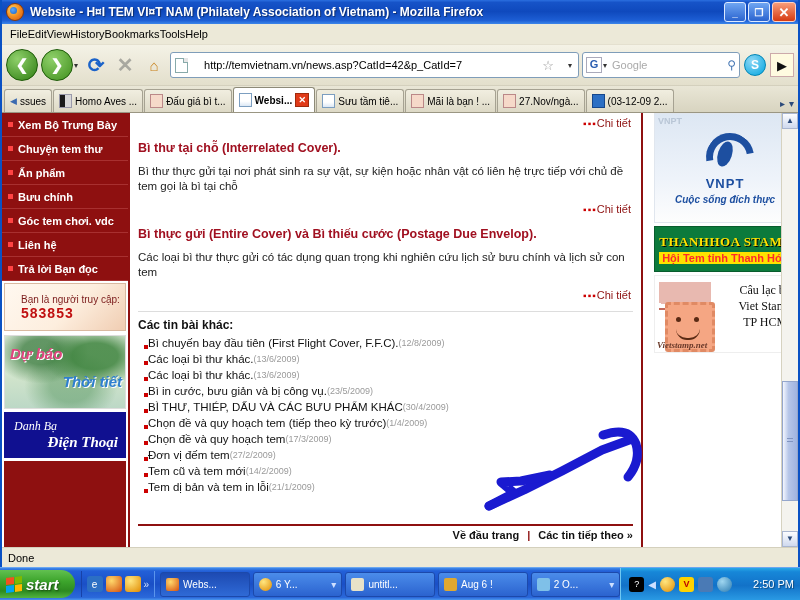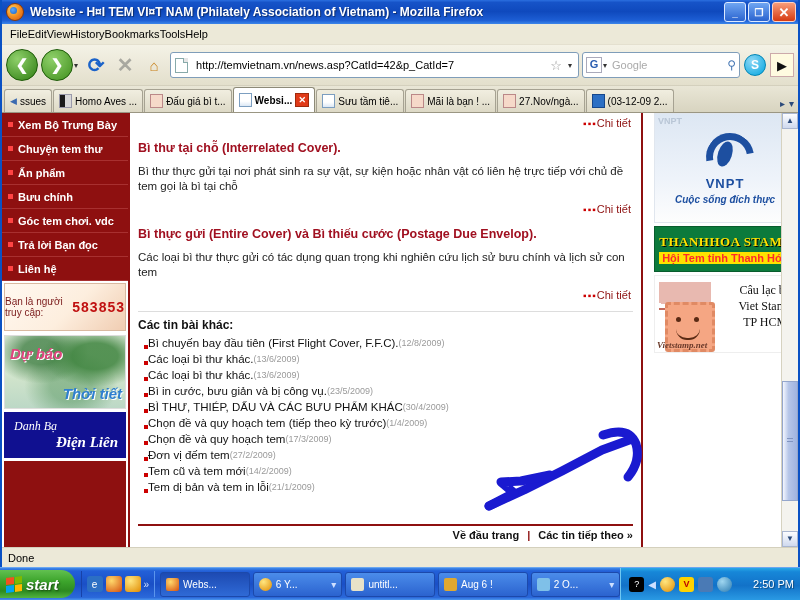--- a/index.html
+++ b/index.html
@@ -34,21 +34,21 @@
           padding:0 4px;gap:3px;border-bottom:1px solid #d4d0bd;}
   .navbtn{width:30px;height:30px;border-radius:50%;display:flex;align-items:center;justify-content:center;
           color:#fff;font-size:15px;font-weight:bold;}
   .back{background:radial-gradient(circle at 35% 30%,#8fd06a,#2e7d12);border:1px solid #1d5c08;}
   .fwd{background:radial-gradient(circle at 35% 30%,#8fd06a,#3f8f1c);border:1px solid #1d5c08;}
   .drop-caret{font-size:8px;color:#333;margin-left:-2px;margin-right:2px;}
   .reload{color:#1b63c9;font-size:20px;font-weight:bold;width:26px;text-align:center;}
   .stopx{color:#a8a8a0;font-size:20px;font-weight:bold;width:26px;text-align:center;}
   .home{width:26px;text-align:center;font-size:15px;color:#c8801a;}
   .urlbox{flex:1;height:24px;background:#fff;border:1px solid #7f9db9;border-radius:3px;display:flex;
-          align-items:center;padding:0 4px;gap:8px;min-width:0;}
+          align-items:center;padding:0 4px;gap:16px;min-width:0;}
   .pageicon{width:11px;height:13px;background:#fff;border:1px solid #8aa;position:relative;flex:0 0 auto;}
   .pageicon:after{content:"";position:absolute;right:-1px;top:-1px;width:4px;height:4px;background:#e6e6e6;
                   border-left:1px solid #8aa;border-bottom:1px solid #8aa;}
   .urltext{font-size:11px;color:#000;white-space:nowrap;overflow:hidden;flex:1;}
   .star{color:#999;font-size:13px;}
   .searchbox{width:150px;height:24px;background:#fff;border:1px solid #7f9db9;border-radius:3px;display:flex;
              align-items:center;padding:0 3px;gap:3px;flex:0 0 auto;}
   .gicon{width:14px;height:14px;border:1px solid #aab;background:#fff;color:#2a5db0;font-weight:bold;
          font-size:11px;line-height:13px;text-align:center;}
   .searchph{font-size:11px;color:#aaa;flex:1;}
@@ -90,33 +90,33 @@
   
   .lsb{width:126px;flex:0 0 auto;background:#fff;}
   .navlist{background:#8e1010;padding:0;}
   .navitem{display:flex;align-items:center;gap:5px;height:24px;padding-left:6px;
            border-bottom:1px solid #a83030;box-sizing:border-box;}
   .bullet{width:5px;height:5px;background:#ff4444;flex:0 0 auto;}
   .navitem span.lbl{color:#fff;font-size:11px;font-weight:bold;white-space:nowrap;}
 
   .counter{height:46px;margin:2px 2px 0 2px;border:1px solid #d9b9a0;
            background:linear-gradient(135deg,#fff8f0 0%,#fdeede 55%,#f0cdb2 100%);
-           display:flex;flex-direction:row;align-items:center;justify-content:center;}
+           display:flex;flex-direction:column;justify-content:center;padding-left:16px;}
   .counter .c1{font-size:10px;color:#7a1a1a;}
   .counter .c2{font-size:14px;font-weight:bold;color:#c01010;letter-spacing:1px;}
 
   .ad-weather{height:72px;margin:4px 2px 0 2px;border:1px solid #ddd;position:relative;overflow:hidden;
       background:linear-gradient(180deg,#eef6ea 0%,#dfeeda 38%,#cfe3cb 60%,#bcd8c6 100%);}
   .ad-weather .tree{position:absolute;inset:0;
       background:radial-gradient(ellipse at 75% 28%,rgba(60,130,60,.85) 0 18%,transparent 42%),
                  radial-gradient(ellipse at 30% 22%,rgba(40,110,45,.7) 0 16%,transparent 40%),
                  radial-gradient(ellipse at 55% 70%,rgba(70,140,80,.45) 0 22%,transparent 50%);}
   .ad-weather .w1{position:absolute;left:5px;top:9px;font-size:15px;font-weight:bold;color:#e0457f;font-style:italic;
       text-shadow:1px 1px 0 #fff;}
-  .ad-weather .w2{position:absolute;right:3px;bottom:6px;font-size:15px;font-weight:bold;color:#2e7fd0;font-style:italic;
+  .ad-weather .w2{position:absolute;right:3px;bottom:18px;font-size:15px;font-weight:bold;color:#2e7fd0;font-style:italic;
       text-shadow:1px 1px 0 #fff;}
   .ad-phone{height:46px;margin:3px 2px 0 2px;background:#101090;display:flex;flex-direction:column;
       align-items:center;justify-content:center;color:#fff;font-family:"Liberation Serif",serif;font-style:italic;}
   .ad-phone .p1{font-size:12px;align-self:flex-start;margin-left:10px;}
   .ad-phone .p2{font-size:15px;font-weight:bold;align-self:flex-end;margin-right:8px;}
   .redblock{height:90px;margin:3px 2px 0 2px;background:#8e1010;}
 
   
   .main{flex:1;min-width:0;background:#fff;border-left:2px solid #8e1010;border-right:2px solid #8e1010;
         position:relative;padding:0 8px;box-sizing:border-box;}
@@ -315,42 +315,42 @@
           <div class="navitem">
             <span class="bullet"></span>
             <span class="lbl">Bưu chính</span>
           </div>
           <div class="navitem">
             <span class="bullet"></span>
             <span class="lbl">Góc tem chơi. vdc</span>
           </div>
           <div class="navitem">
             <span class="bullet"></span>
+            <span class="lbl">Liên hệ</span>
+          </div>
+          <div class="navitem">
+            <span class="bullet"></span>
             <span class="lbl">Trả lời Bạn đọc</span>
-          </div>
-          <div class="navitem">
-            <span class="bullet"></span>
-            <span class="lbl">Liên hệ</span>
           </div>
         </div>
 
         <div class="counter">
           <div class="c1">Bạn là người truy cập:</div>
           <div class="c2">583853</div>
         </div>
 
         <div class="ad-weather">
           <div class="tree"></div>
           <div class="w1">Dự báo</div>
           <div class="w2">Thời tiết</div>
         </div>
 
         <div class="ad-phone">
           <div class="p1">Danh Bạ</div>
-          <div class="p2">Điện Liên</div>
+          <div class="p2">Điện Thoại</div>
         </div>
 
         <div class="redblock"></div>
       </div>
 
       <div class="main">
 
         <div class="detail-row">
           <span class="dots">▪▪▪</span><span class="detail-link">Chi tiết</span>
         </div>

